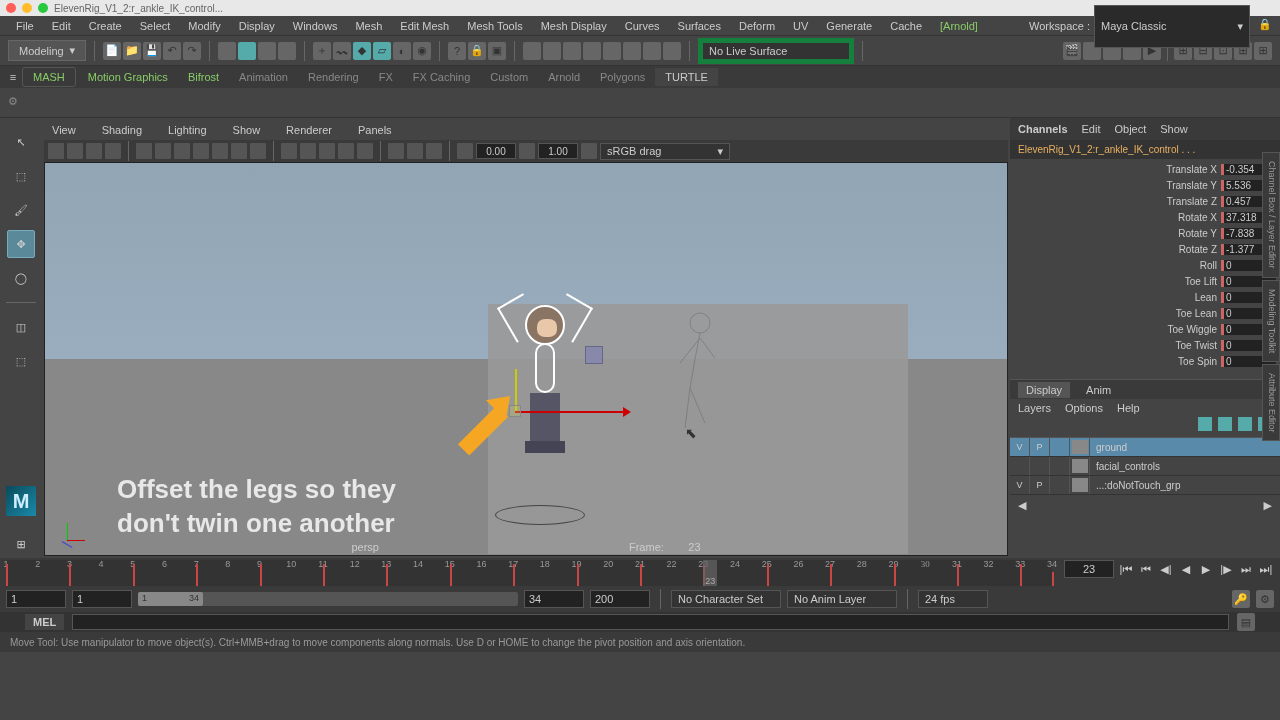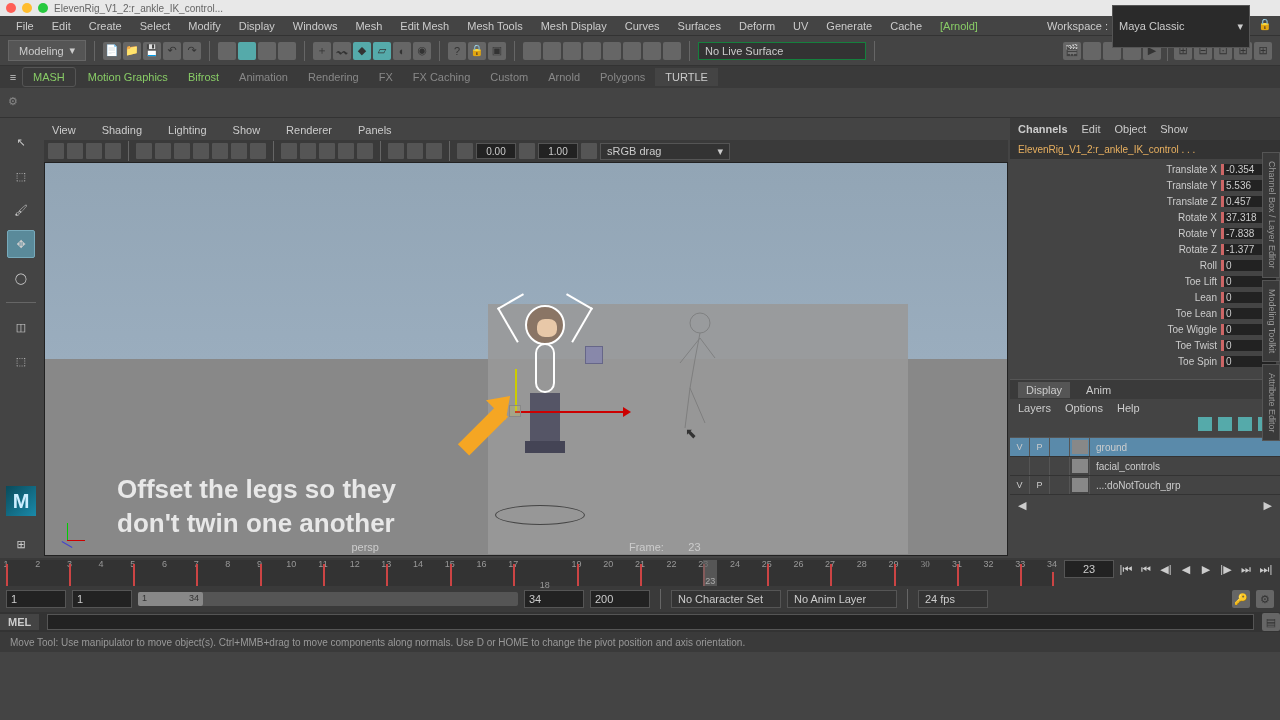--- a/index.html
+++ b/index.html
@@ -6,29 +6,29 @@
 body{background:#444;width:1280px;height:720px;overflow:hidden;position:relative}
 .titlebar{height:16px;background:#e8e8e8;display:flex;align-items:center;padding:0 6px;gap:6px}
 .titlebar .dot{width:10px;height:10px;border-radius:50%}
 .dot.red{background:#ff5f56}.dot.yellow{background:#ffbd2e}.dot.green{background:#27c93f}
 .titlebar-text{color:#666;font-size:10px;margin-left:8px;flex:1;white-space:nowrap;overflow:hidden}
 .titlebar-right{color:#666;font-size:10px;margin-right:4px}
 .menubar{height:20px;background:#444;display:flex;align-items:center;padding:0 8px;gap:2px;border-bottom:1px solid #333}
 .menubar span{padding:2px 8px;cursor:pointer}
 .menubar .arnold{color:#8c6}
 .workspace-bar{position:absolute;right:30px;top:16px;height:20px;display:flex;align-items:center;gap:4px;color:#aaa}
-.workspace-sel{background:#2a2a2a;border:1px solid #555;padding:14px 6px;width:138px;display:flex;justify-content:space-between}
+.workspace-sel{background:#2a2a2a;border:1px solid #555;padding:14px 6px;width:156px;display:flex;justify-content:space-between}
 .lock-icon{position:absolute;right:8px;top:18px;width:14px;height:14px;color:#888}
 .shelf-row{height:30px;background:#444;display:flex;align-items:center;padding:0 8px;gap:4px;border-bottom:1px solid #333}
 .mode-sel{background:#555;border:1px solid #666;padding:3px 10px;width:78px;display:flex;justify-content:space-between;align-items:center}
 .toolbar-icons{display:flex;gap:2px;align-items:center}
 .tb-ico{width:18px;height:18px;background:#666;border-radius:2px;display:flex;align-items:center;justify-content:center;color:#333}
 .tb-ico.blue{background:#5aa}
 .tb-sep{width:1px;height:20px;background:#666;margin:0 4px}
-.no-live{background:#333;border:1px solid #15803d;padding:2px 6px;width:168px}
+.no-live{background:#333;border:5px solid #15803d;padding:2px 6px;width:156px}
 .shelf-tabs{height:22px;background:#3a3a3a;display:flex;align-items:center;padding:0 4px;gap:0}
 .shelf-tab{padding:3px 10px;color:#888;cursor:pointer}
 .shelf-tab.active{background:#444;color:#ccc}
 .shelf-tab.mash{color:#8c6;background:#3a3a3a;border:1px solid #555;border-radius:3px;margin-right:2px}
 .shelf-tab.mg{color:#8c6}
 .shelf-tab.bf{color:#8c6}
 .shelf-content{height:30px;background:#444;border-bottom:1px solid #333;display:flex;align-items:center;padding:0 8px}
 .gear-icon{width:16px;height:16px;color:#888}
 .main-area{display:flex;height:440px}
 .left-toolbar{width:42px;background:#444;display:flex;flex-direction:column;align-items:center;padding-top:10px;gap:6px}
@@ -100,21 +100,21 @@
 .playhead{position:absolute;top:0;width:14px;height:26px;background:#666;opacity:0.7}
 .tl-right{display:flex;align-items:center;gap:4px;padding:0 6px}
 .tl-frame-input{width:50px;height:18px;background:#222;border:1px solid #555;color:#ccc;text-align:center}
 .play-btn{width:16px;height:16px;color:#ccc;cursor:pointer;display:flex;align-items:center;justify-content:center}
 .range-bar{height:26px;background:#3a3a3a;display:flex;align-items:center;padding:0 6px;gap:6px}
 .range-input{width:60px;height:18px;background:#222;border:1px solid #555;color:#ccc;text-align:left;padding:0 4px}
 .range-slider{flex:0 0 380px;height:14px;background:#555;position:relative;border-radius:2px}
 .range-thumb{position:absolute;height:14px;background:#888;border-radius:2px}
 .charset-sel{background:#333;border:1px solid #555;padding:2px 6px;width:110px;font-size:10px}
 .fps-sel{background:#333;border:1px solid #555;padding:2px 6px;width:70px;font-size:10px}
-.cmd-line{height:20px;background:#333;display:flex;align-items:center;padding:0 0;gap:8px}
+.cmd-line{height:20px;background:#333;display:flex;align-items:center;padding:0 25px;gap:8px}
 .mel-label{background:#444;padding:2px 8px;font-weight:bold}
 .cmd-input{flex:1;height:16px;background:#222;border:1px solid #555}
 .help-line{height:20px;background:#3a3a3a;display:flex;align-items:center;padding:0 10px;color:#999;font-size:10px}
 .maya-logo{position:absolute;left:6px;top:486px;width:30px;height:30px;background:linear-gradient(135deg,#0a4a5a,#1a8aaa);display:flex;align-items:center;justify-content:center;font-size:20px;font-weight:bold;color:#cef}
 </style>
 </head>
 <body>
 
 <div class="titlebar">
   <div class="dot red"></div>
@@ -466,21 +466,21 @@
       <div class="tick-label" style="left: 21.2121%;">8</div>
       <div class="tick-label" style="left: 24.2424%;">9</div>
       <div class="tick-label" style="left: 27.2727%;">10</div>
       <div class="tick-label" style="left: 30.303%;">11</div>
       <div class="tick-label" style="left: 33.3333%;">12</div>
       <div class="tick-label" style="left: 36.3636%;">13</div>
       <div class="tick-label" style="left: 39.3939%;">14</div>
       <div class="tick-label" style="left: 42.4242%;">15</div>
       <div class="tick-label" style="left: 45.4545%;">16</div>
       <div class="tick-label" style="left: 48.4848%;">17</div>
-      <div class="tick-label" style="left: 51.5152%; margin-top: 21px;">18</div>
+      <div class="tick-label" style="left: 51.5152%;">18</div>
       <div class="tick-label" style="left: 54.5455%;">19</div>
       <div class="tick-label" style="left: 57.5758%;">20</div>
       <div class="tick-label" style="left: 60.6061%;">21</div>
       <div class="tick-label" style="left: 63.6364%;">22</div>
       <div class="tick-label" style="left: 66.6667%;">23</div>
       <div class="tick-label" style="left: 69.697%;">24</div>
       <div class="tick-label" style="left: 72.7273%;">25</div>
       <div class="tick-label" style="left: 75.7576%;">26</div>
       <div class="tick-label" style="left: 78.7879%;">27</div>
       <div class="tick-label" style="left: 81.8182%;">28</div>

